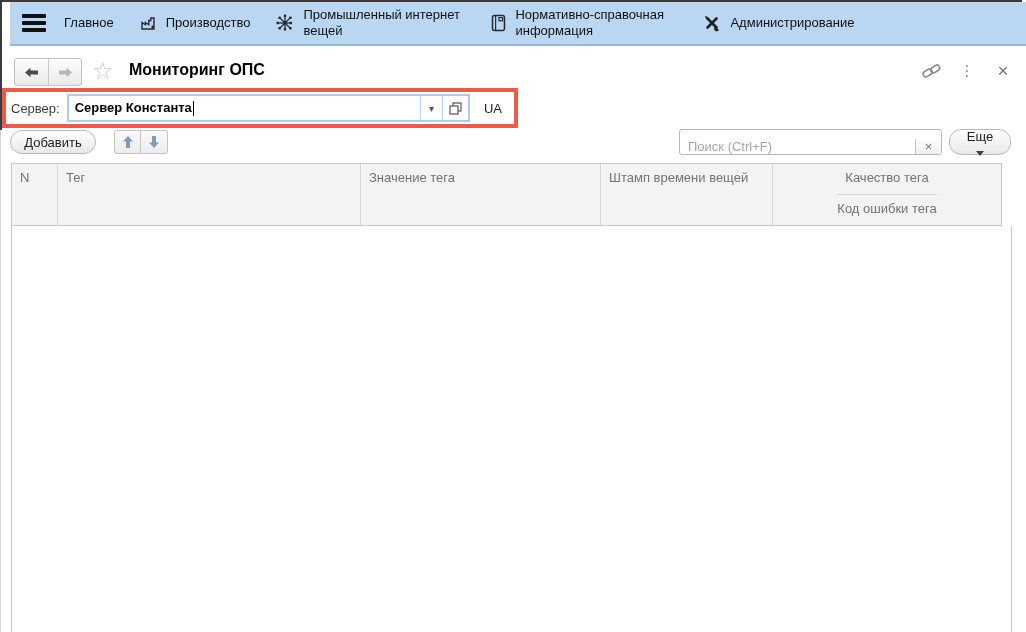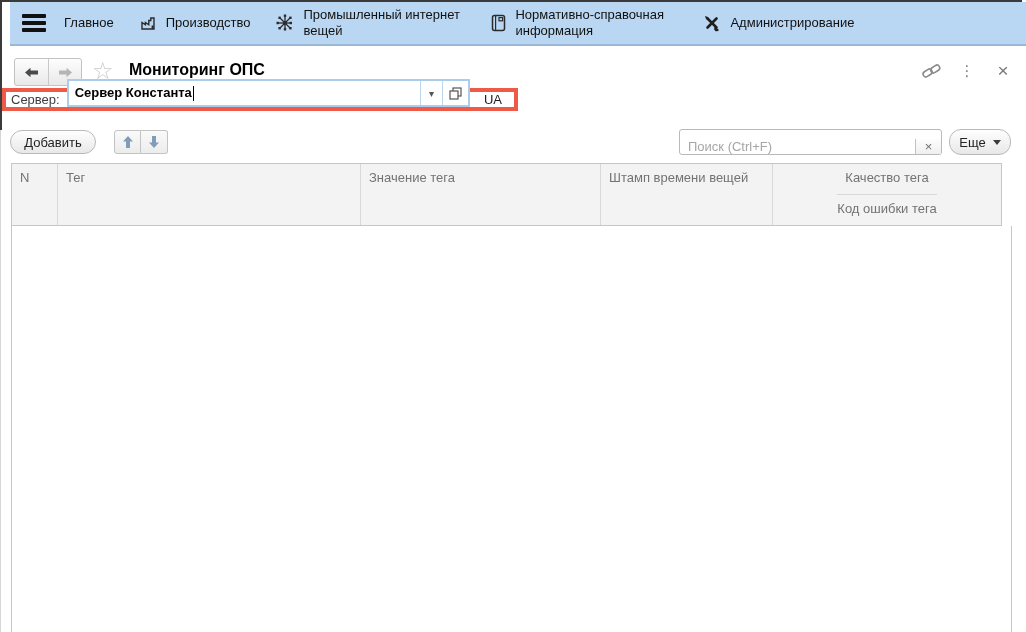--- a/index.html
+++ b/index.html
@@ -45,23 +45,23 @@
   .histbtn + .histbtn { border-left:1px solid #c9c9c9; }
   .star { position:absolute; top:58px; left:92px; font-size:24px; line-height:26px; color:#c9c9c9; cursor:pointer; }
   .page-title { position:absolute; top:61px; left:129px; font-size:16px; font-weight:bold; color:#000; }
   .win-icons { position:absolute; top:60px; right:12px; display:flex; align-items:center; gap:14px; }
   .win-icon { color:#848484; cursor:pointer; display:flex; align-items:center; justify-content:center; width:22px; height:22px; }
   .dots-icon { font-size:15px; letter-spacing:0; }
   .close-icon { font-size:19px; color:#7a7a7a; }
 
   
   .server-box {
-    position:absolute; top:88px; left:2px; width:516px; height:23px;
+    position:absolute; top:88px; left:2px; width:516px; height:40px;
     border:4px solid #ee5a47; background:#fff;
-    display:flex; align-items:flex-end; padding:0 5px; gap:7px;
+    display:flex; align-items:center; padding:0 5px; gap:7px;
   }
   .server-label { color:#3d3d3d; white-space:nowrap; }
   .server-field {
     flex:1; height:28px; border:2px solid #a9cdeb; background:#fff;
     display:flex; align-items:center;font-weight:bold;
   }
   .server-text { flex:1; padding-left:6px; color:#000; white-space:nowrap; overflow:hidden; }
   .caret { display:inline-block; width:1px; height:15px; background:#000; vertical-align:middle; margin-left:1px; }
   .field-btn { width:22px; height:100%; display:flex; align-items:center; justify-content:center; border-left:1px solid #bcd6ee; cursor:pointer; color:#4c4c4c; }
   .field-btn.open { width:26px; }
@@ -83,21 +83,21 @@
   .ud-btn:last-child { border-radius:0 3px 3px 0; border-left:none; }
 
   .search-wrap {
     position:absolute; top:129px; left:679px; width:263px; height:26px;
     border:1px solid #b9b9b9; border-radius:3px; background:#fff;
     display:flex; align-items:flex-end; overflow:hidden;
   }
   .search-input { flex:1; border:none; outline:none; padding:0 8px; font:13px "Liberation Sans", sans-serif; color:#222; background:transparent; }
   .search-input::placeholder { color:#a6a6a6; opacity:1; }
   .search-clear { width:26px; border:none; border-left:1px solid #c2c2c2; background:linear-gradient(#fdfdfd,#efefef); color:#6e6e6e; font-size:13px; cursor:pointer; }
-  .more-btn { position:absolute; top:129px; left:949px; width:62px; height:26px; }
+  .more-btn { position:absolute; top:129px; left:949px; width:62px; height:26px;flex-direction:column; }
   .tri-down { width:0; height:0; border-left:4px solid transparent; border-right:4px solid transparent; border-top:5px solid #3c3c3c; }
 
   
   .grid-header {
     position:absolute; top:163px; left:11px; width:991px; height:63px;
     display:grid; grid-template-columns:46px 303px 240px 172px 1fr;
     border:1px solid #c6c6c6; background:#f3f3f3; color:#737373;
   }
   .hcell { border-right:1px solid #d8d8d8; padding:6px 8px; overflow:hidden; }
   .hcell:last-child { border-right:none; padding:0; display:flex; flex-direction:column;align-items:center; }

